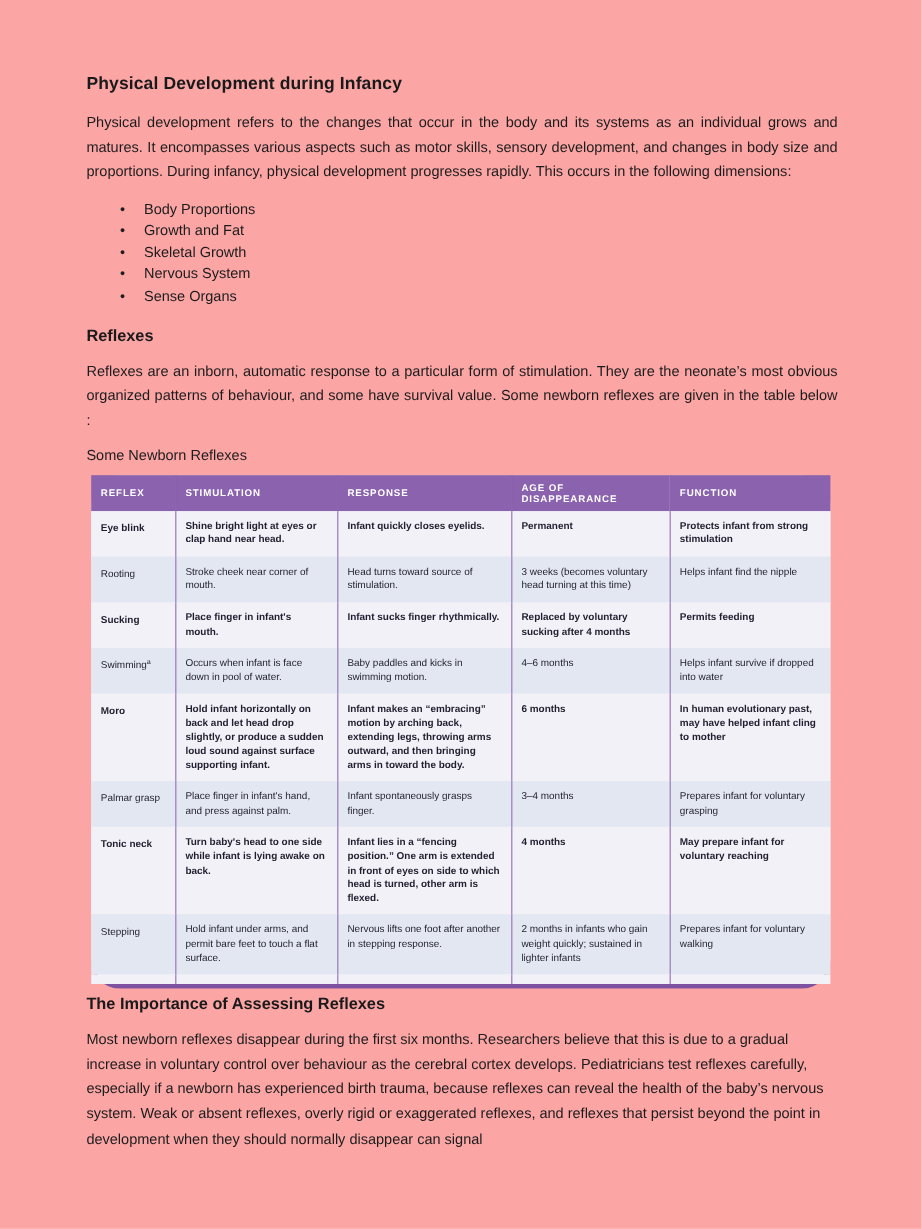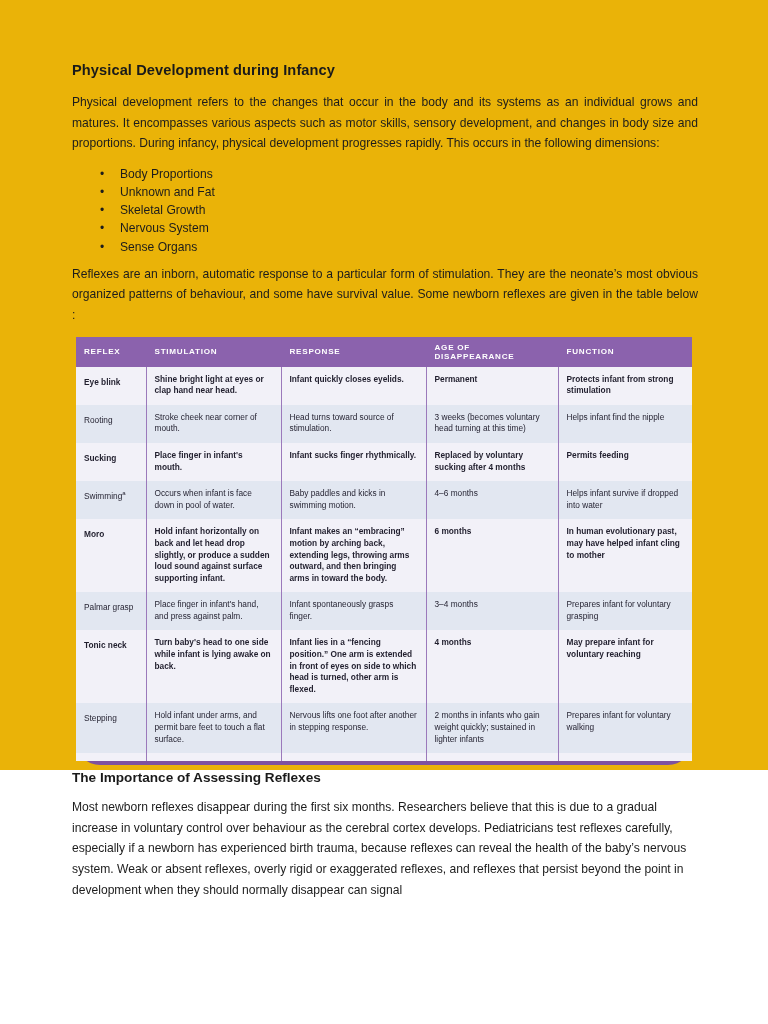--- a/index.html
+++ b/index.html
@@ -11,24 +11,24 @@
   body {
     width: 768px;
     height: 1024px;
     font-family: "Liberation Sans", sans-serif;
     color: #000000;
     overflow: hidden;
   }
   .page {
     position: relative;
     width: 768px;
-    height: 770px;
+    height: 1024px;
     box-sizing: border-box;
     padding: 62px 70px 16px 72px;
-    background: #eab308;
+    background: #fca5a5;
   }
   .doc-title {
     font-size: 14.6px;
     font-weight: bold;
     color: #1a1a1a;
     margin: 0 0 14px 0;
     letter-spacing: 0.1px;
   }
   .body-par {
     font-size: 12.1px;
@@ -137,29 +137,31 @@
 <body>
 
 <div class="page">
 
   <h1 class="doc-title">Physical Development during Infancy</h1>
 
   <p class="body-par">Physical development refers to the changes that occur in the body and its systems as an individual grows and matures. It encompasses various aspects such as motor skills, sensory development, and changes in body size and proportions. During infancy, physical development progresses rapidly. This occurs in the following dimensions:</p>
 
   <ul class="bullets">
     <li><span class="dot">•</span><span>Body Proportions</span></li>
-    <li><span class="dot">•</span><span>Unknown and Fat</span></li>
+    <li><span class="dot">•</span><span>Growth and Fat</span></li>
     <li><span class="dot">•</span><span>Skeletal Growth</span></li>
     <li><span class="dot">•</span><span>Nervous System</span></li>
     <li><span class="dot">•</span><span>Sense Organs</span></li>
   </ul>
 
+  <h2 class="sec-head">Reflexes</h2>
 
   <p class="body-par">Reflexes are an inborn, automatic response to a particular form of stimulation. They are the neonate’s most obvious organized patterns of behaviour, and some have survival value. Some newborn reflexes are given in the table below  :</p>
 
+  <p class="sub-label">Some Newborn Reflexes</p>
 
   <div class="tbl-wrap">
     <table class="reflex-table">
       <thead>
         <tr>
           <th class="c0">REFLEX</th>
           <th class="c1">STIMULATION</th>
           <th class="c2">RESPONSE</th>
           <th class="c3">AGE OF DISAPPEARANCE</th>
           <th class="c4">FUNCTION</th>

